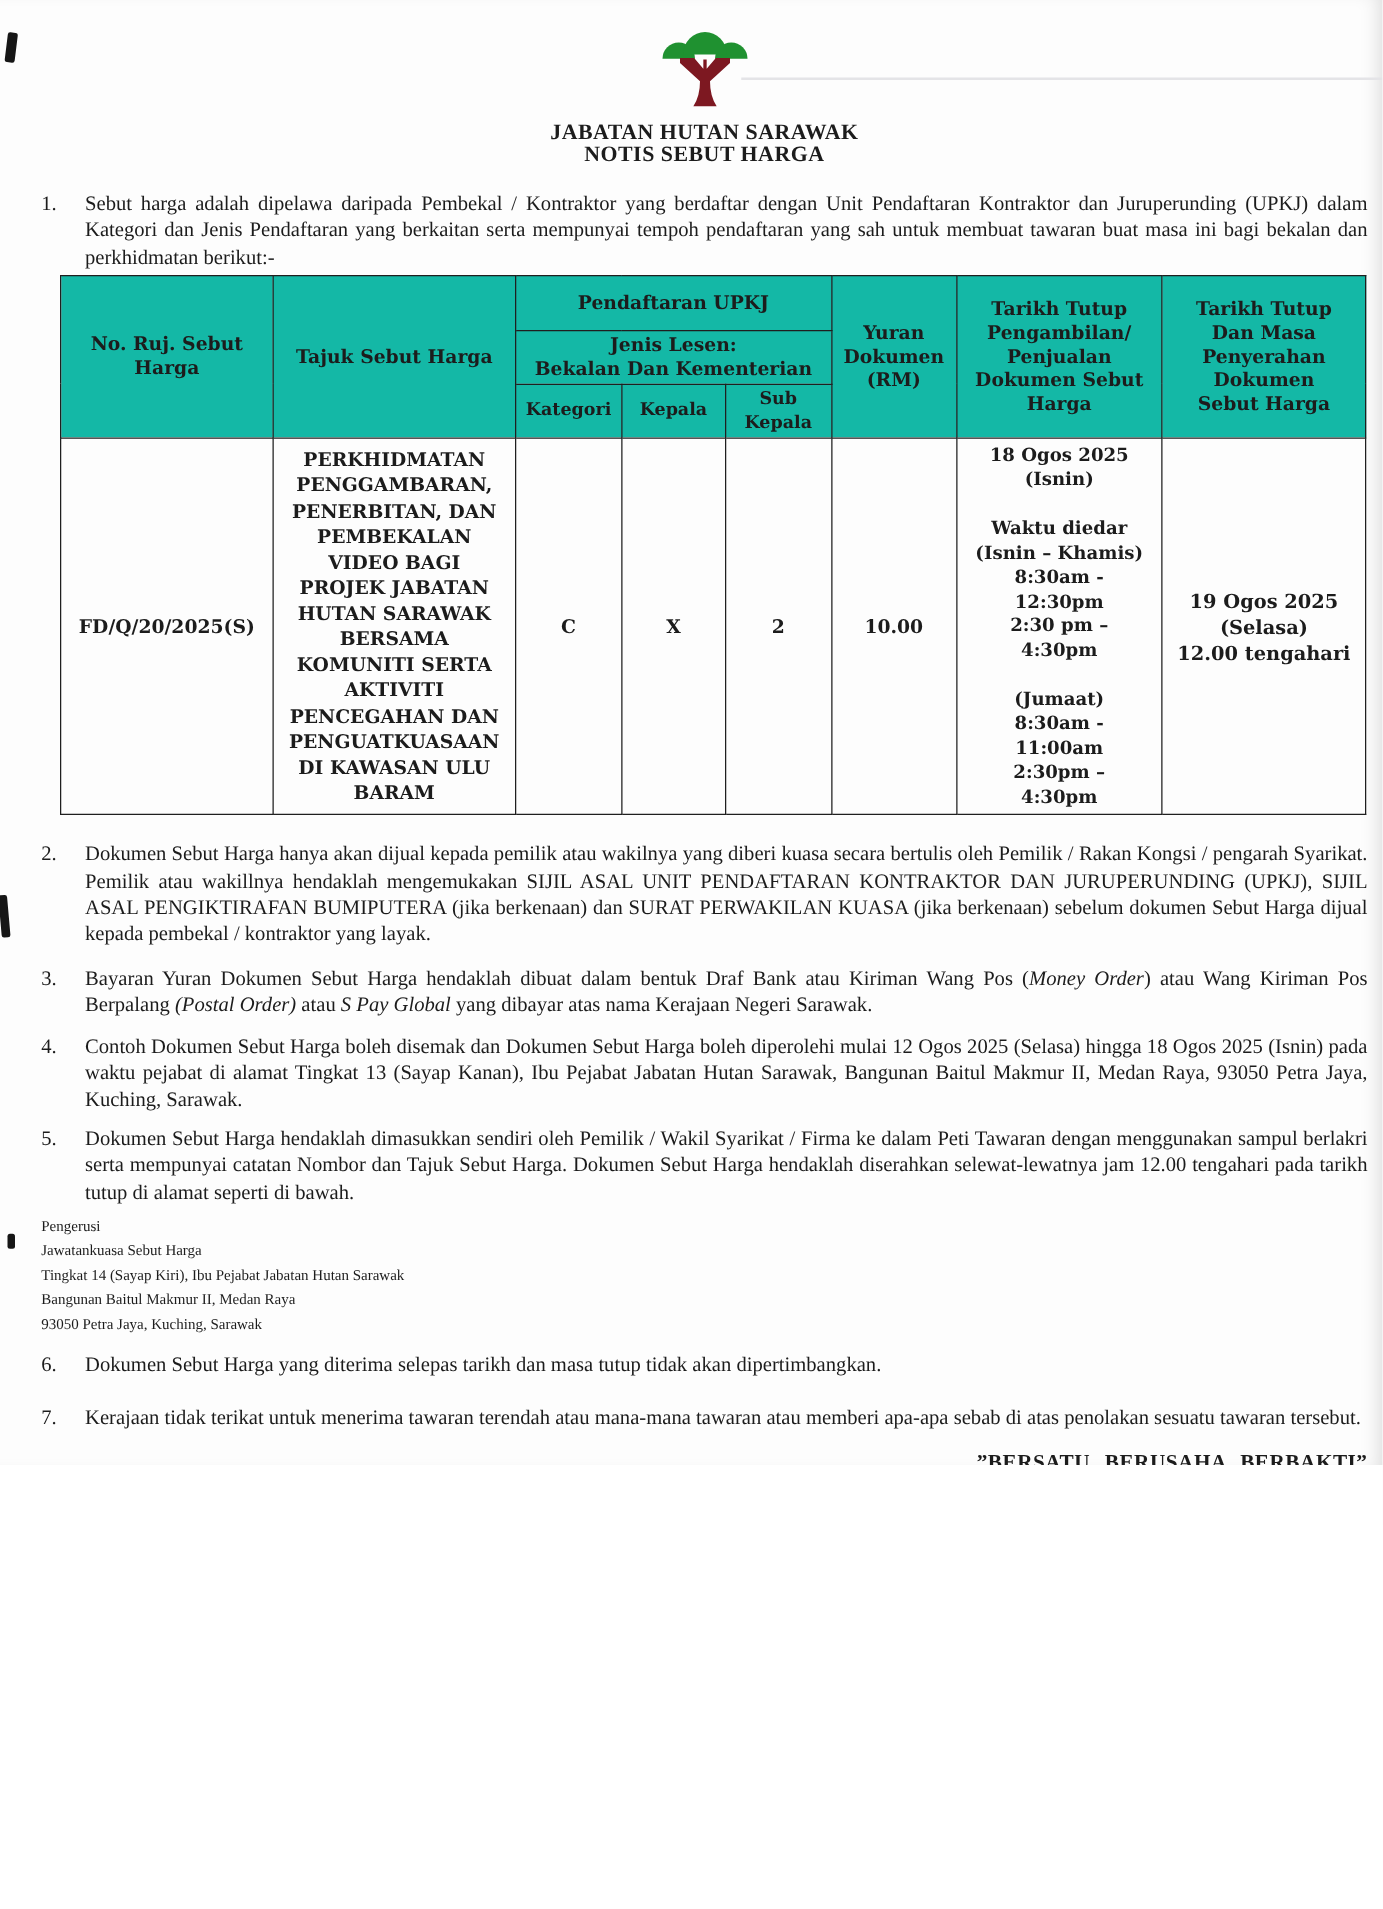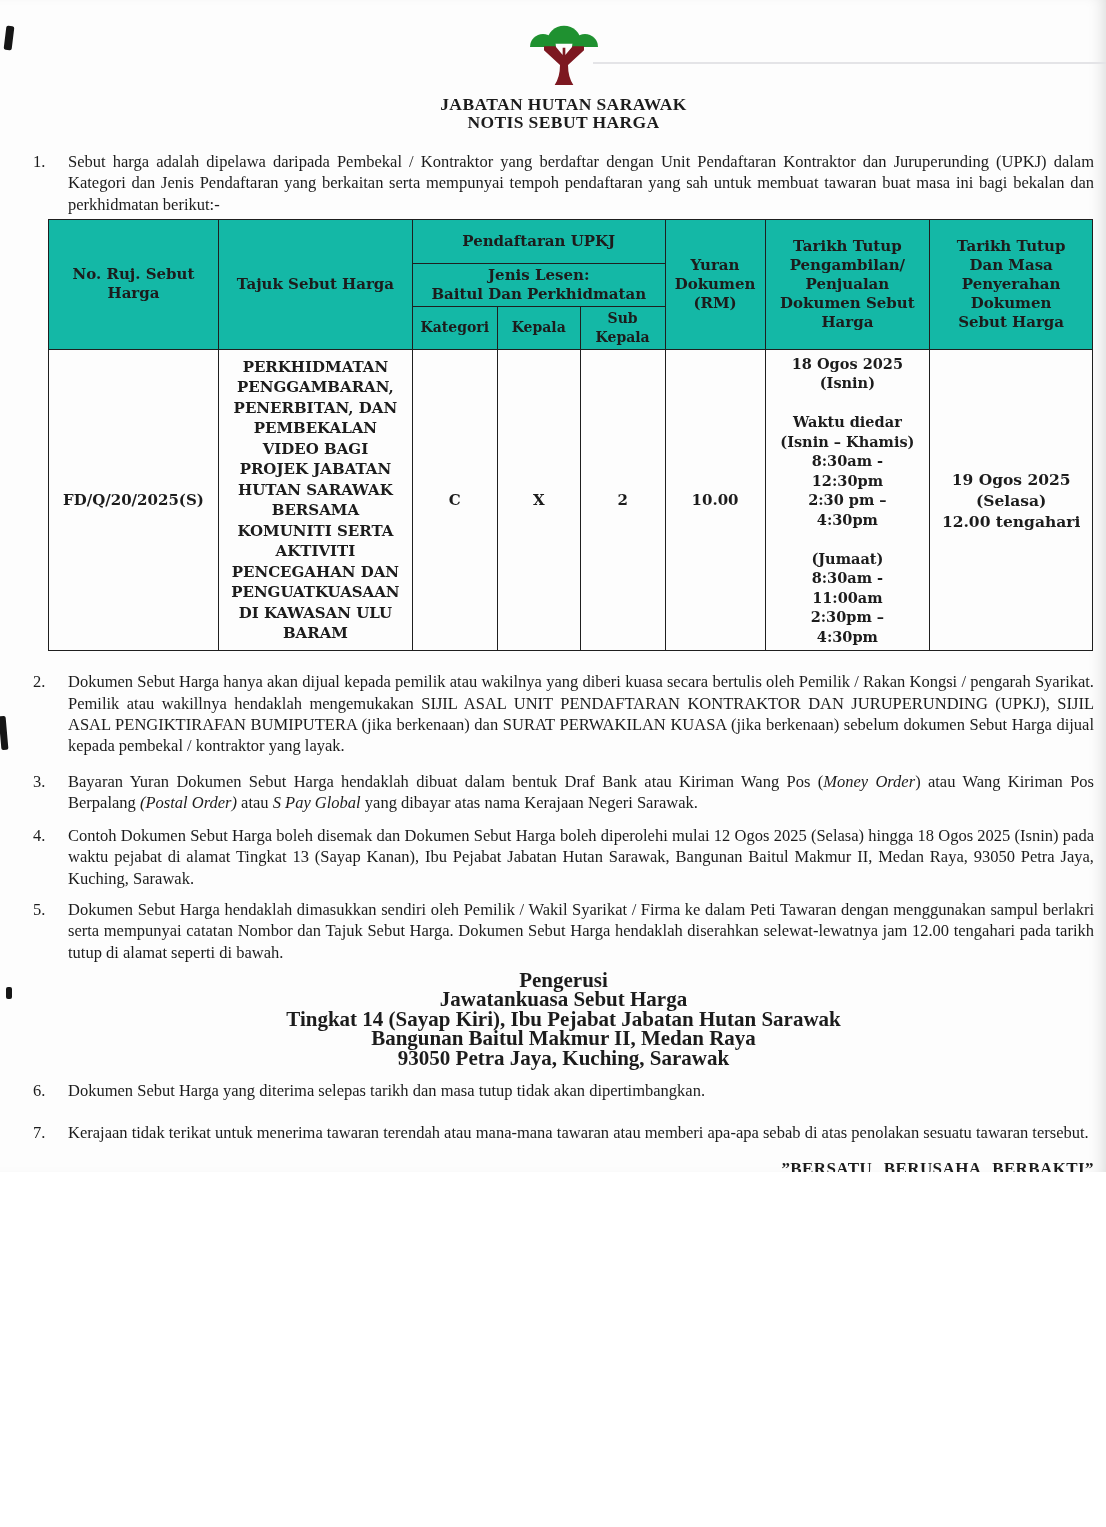--- a/index.html
+++ b/index.html
@@ -42,22 +42,22 @@
   table.tender td { background:#fdfdfd; font-weight:bold; padding:4px 8px; }
   td.cell-ref { font-size:15px; }
   td.cell-title { font-size:15px; line-height:20.5px; white-space:pre-line; }
   td.cell-letter { font-size:15px; }
   td.cell-fee { font-size:15px; }
   td.cell-sched { font-size:14.5px; line-height:19.5px; white-space:pre-line; }
   td.cell-deadline { font-size:15.5px; line-height:21px; white-space:pre-line; }
 
   
   .address-block {
-    margin-top:8px; text-align:center; font-weight:bold;
-    font-size:21px; line-height:19.5px; white-space:pre-line;
+    margin-top:8px; text-align:left; font-weight:normal;
+    font-size:12px; line-height:19.5px; white-space:pre-line;
   }
   .motto-1 { margin-top:16px; text-align:right; font-weight:bold; font-size:17px; word-spacing:7px; letter-spacing:.4px; }
   .motto-2 { margin-top:3px; text-align:center; font-weight:bold; font-style:italic; font-size:16.5px; letter-spacing:.4px; }
   .signature-wrap { margin-top:6px; text-align:center; height:58px; }
   .signatory-name { text-align:center; font-weight:bold; font-size:17px; margin-top:2px; }
   .signatory-title, .signatory-region { text-align:right; font-weight:bold; font-size:16.5px; line-height:21px; }
 
   
   .date-row { margin-top:22px; margin-left:33px; display:flex; align-items:center; }
   .date-label { font-size:17px; }
@@ -127,21 +127,21 @@
 Dokumen Sebut
 Harga</th>
         <th rowspan="3">Tarikh Tutup
 Dan Masa
 Penyerahan
 Dokumen
 Sebut Harga</th>
       </tr>
       <tr style="height:42px">
         <th colspan="3">Jenis Lesen:
-Baitul Dan Perkhidmatan</th>
+Bekalan Dan Kementerian</th>
       </tr>
       <tr class="sub-hdr" style="height:34px">
         <th>Kategori</th>
         <th>Kepala</th>
         <th>Sub
 Kepala</th>
       </tr>
       <tr style="height:292px">
         <td class="cell-ref">FD/Q/20/2025(S)</td>
         <td class="cell-title">PERKHIDMATAN

